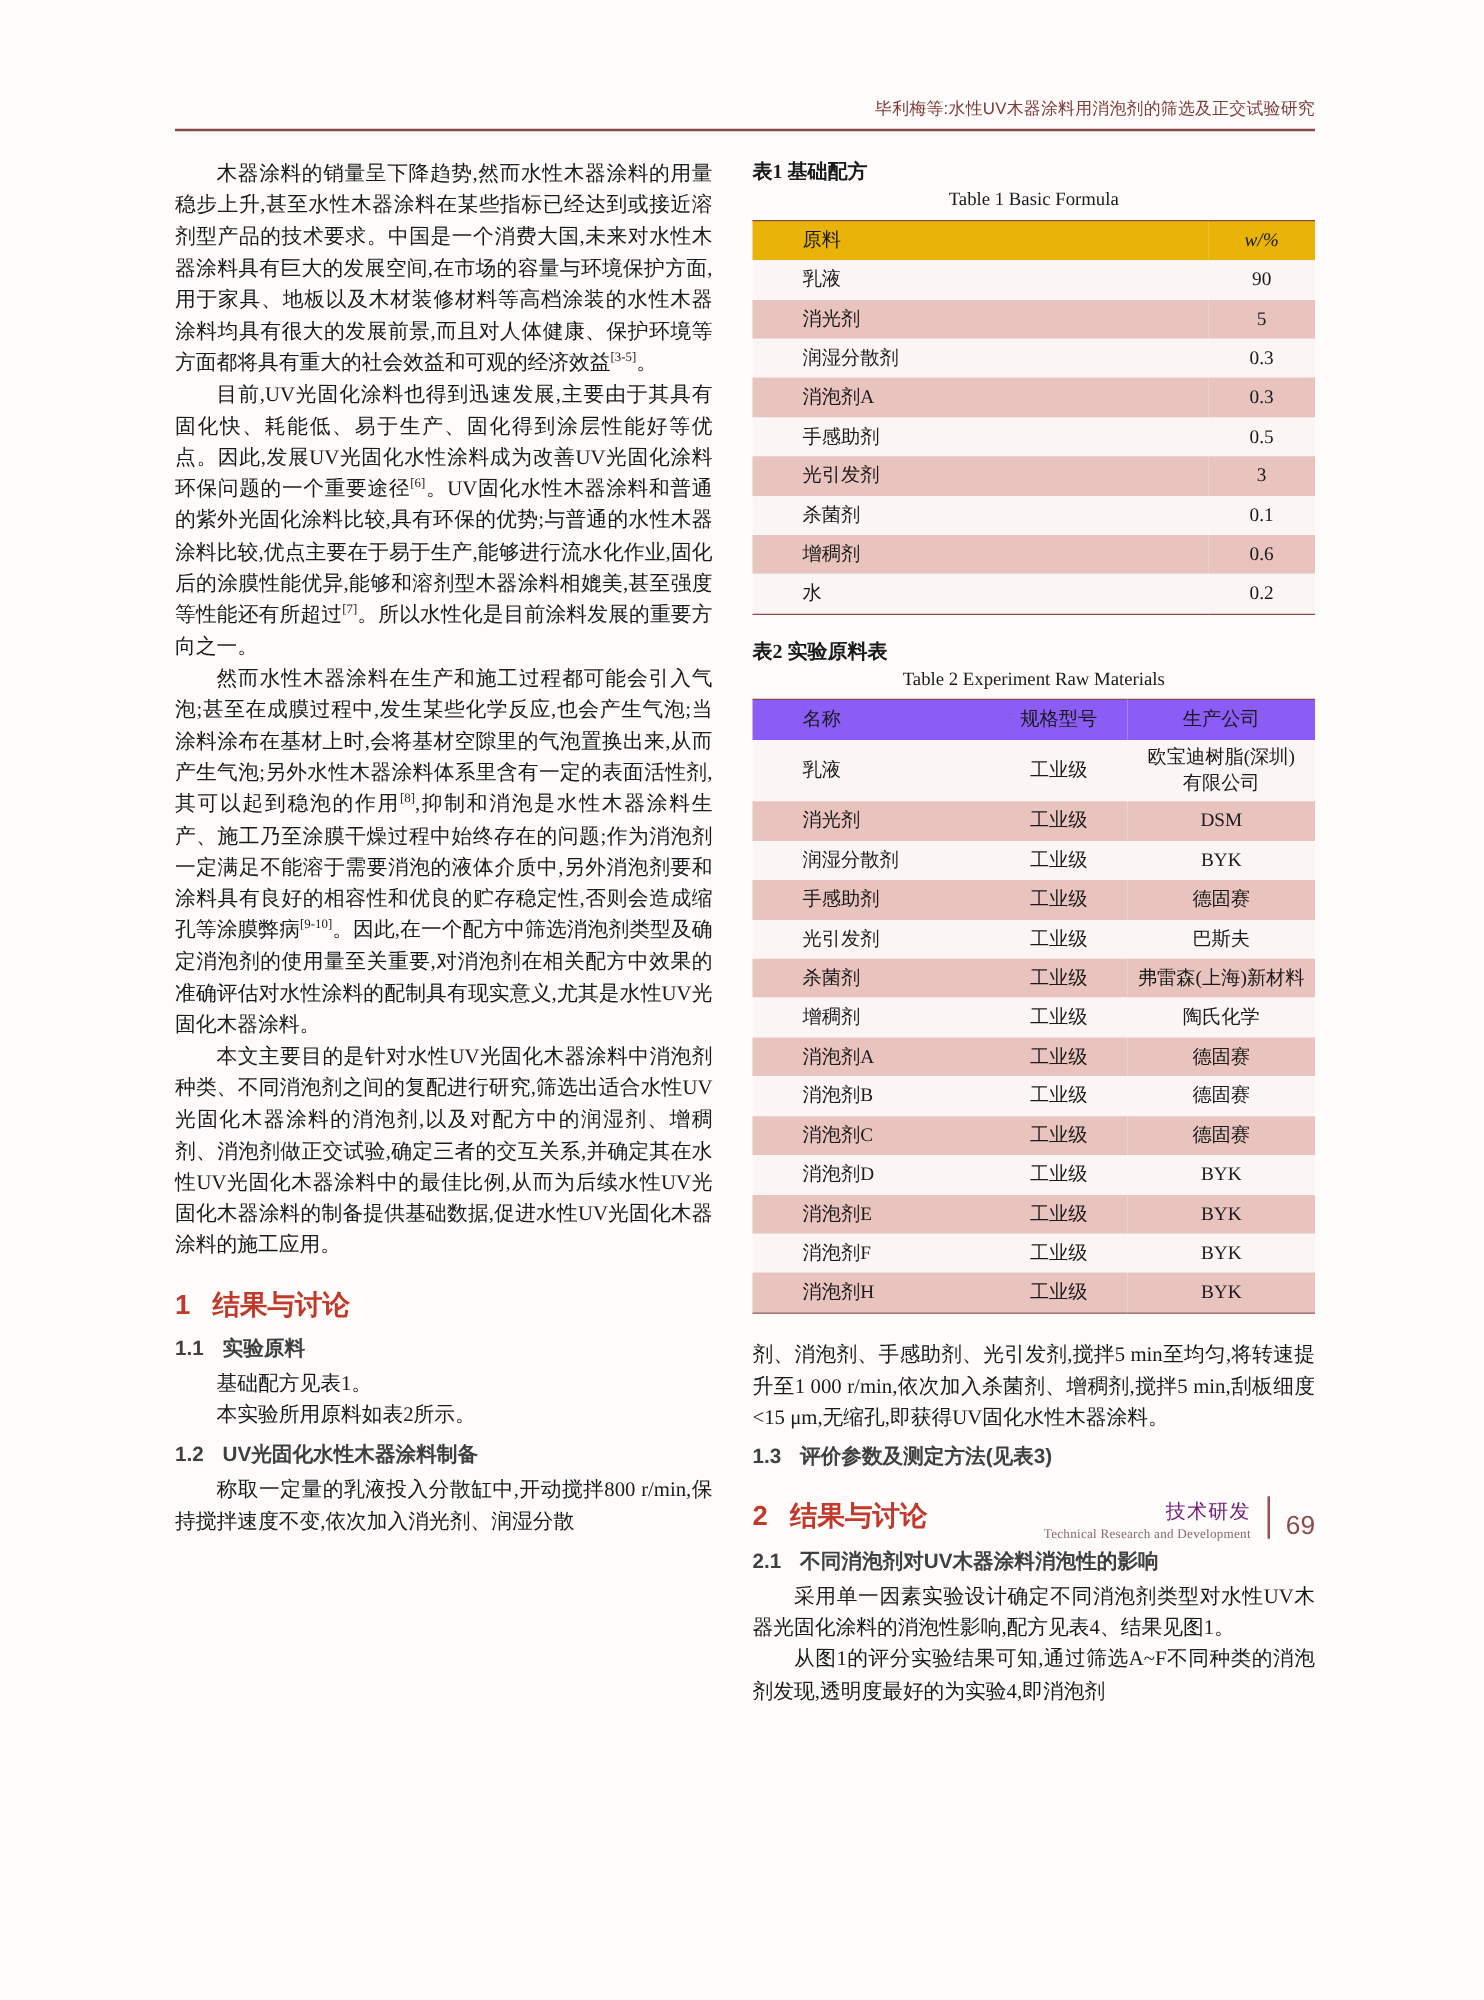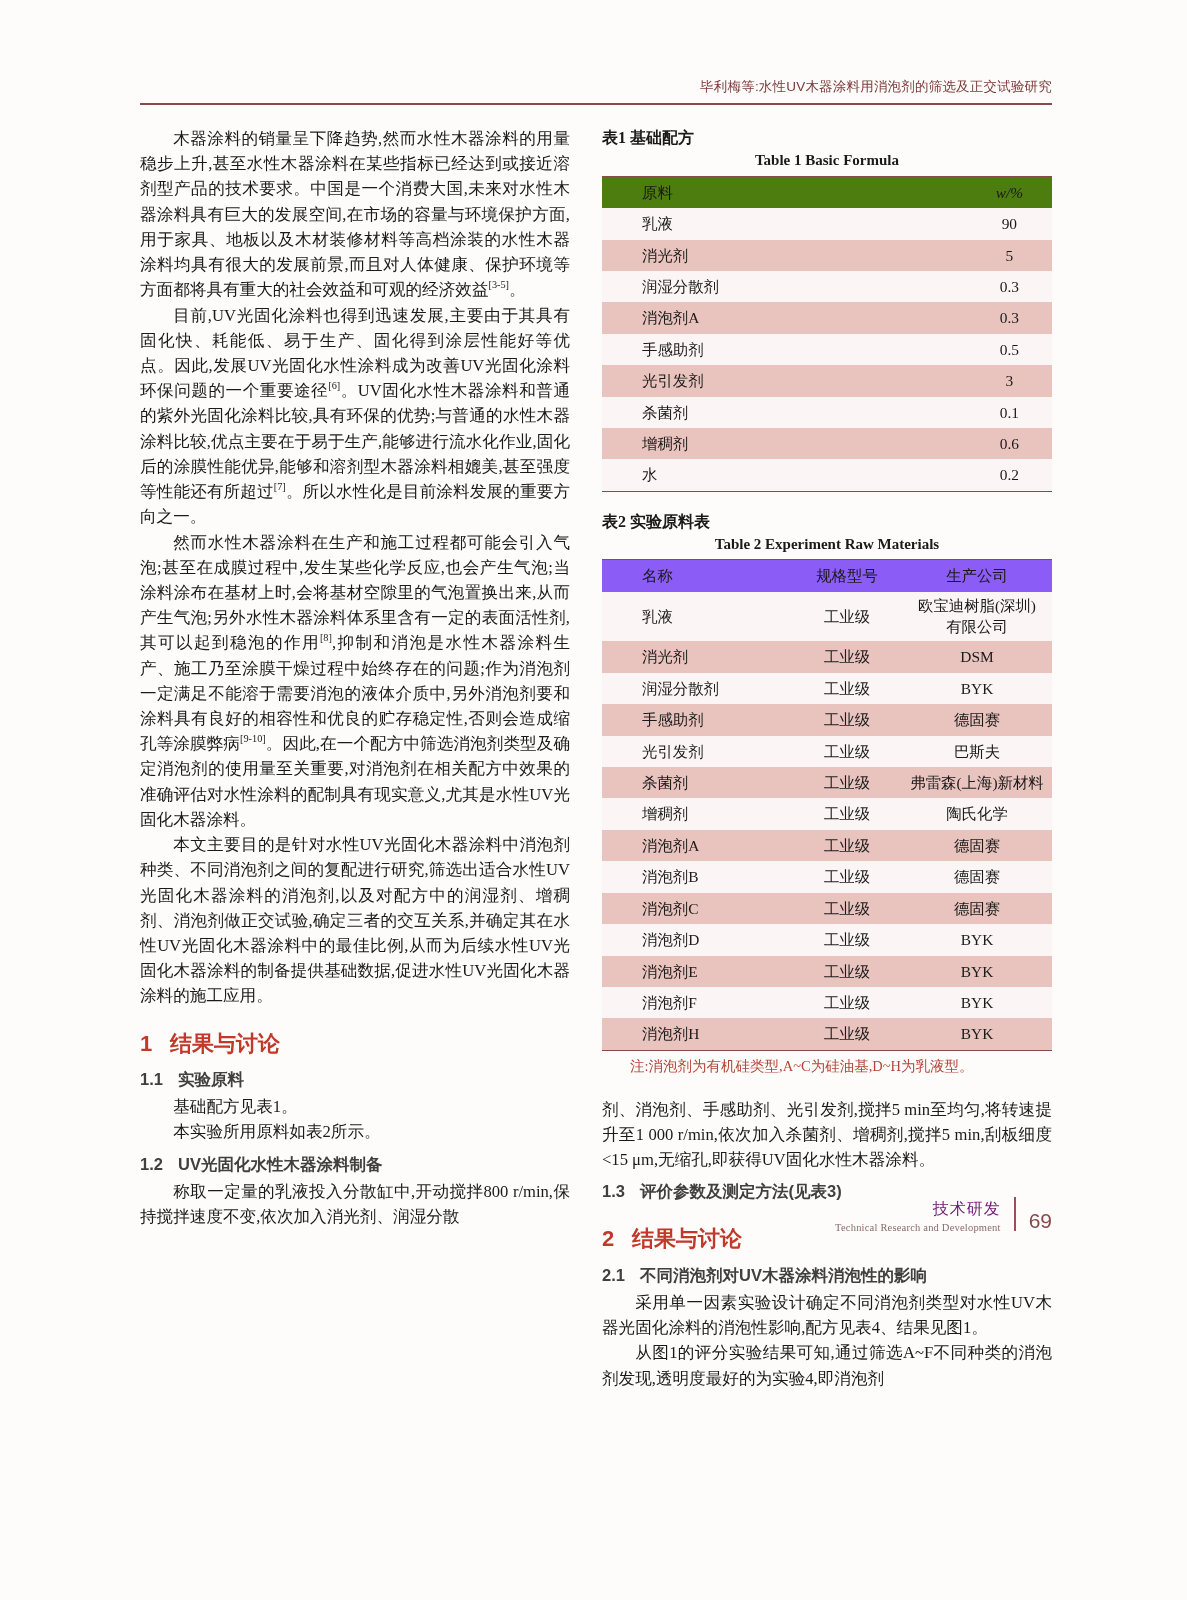--- a/index.html
+++ b/index.html
@@ -93,36 +93,36 @@
   .tbl-title {
     text-align: left;
     font-size: 16px;
     font-weight: bold;
     line-height: 1.45;
     font-family: "Liberation Serif", serif;
   }
   .tbl-title-en {
     text-align: center;
     font-size: 15px;
-    font-weight: bold;
+    font-weight: normal;
     font-family: "Liberation Serif", serif;
     line-height: 1.5;
     margin-bottom: 4px;
   }
   table {
     border-collapse: collapse;
     width: 450px;
     font-size: 15.4px;
   }
   table td, table th {
     padding: 4px 0 4px 0;
     text-align: center;
     font-weight: normal;
   }
-  .t1 .hdr td { background: #4d7c0f; font-style: italic; }
+  .t1 .hdr td { background: #eab308; font-style: italic; }
   .t1 .hdr td.plain { font-style: normal; }
   .t1 tr.odd td { background: #e9c3bd; }
   .t1 tr.even td { background: #fbf6f5; }
   .t1 td:first-child { text-align: left; padding-left: 40px; }
   .t1 { border-top: 1.6px solid #8a4a4a; border-bottom: 1.6px solid #8a4a4a; }
 
   .t2 { border-top: 1.6px solid #8a4a4a; border-bottom: 1.6px solid #8a4a4a; }
   .t2 .hdr td { background: #8b5cf6; }
   .t2 tr.odd td { background: #e9c3bd; }
   .t2 tr.even td { background: #fbf6f5; }
@@ -330,21 +330,20 @@
               <td>工业级</td>
               <td>BYK</td>
             </tr>
           <tr class="odd">
               <td>消泡剂H</td>
               <td>工业级</td>
               <td>BYK</td>
             </tr>
         </tbody>
       </table>
-      <div class="note">注:消泡剂为有机硅类型,A~C为硅油基,D~H为乳液型。</div>
     </div>
 
     <p style="margin-top:20px;text-indent:0;">剂、消泡剂、手感助剂、光引发剂,搅拌5 min至均匀,将转速提升至1 000 r/min,依次加入杀菌剂、增稠剂,搅拌5 min,刮板细度&lt;15 μm,无缩孔,即获得UV固化水性木器涂料。</p>
 
     <h3 class="sub"><span class="num">1.3</span><span>评价参数及测定方法(见表3)</span></h3>
 
     <h2 class="sec"><span class="num">2</span><span>结果与讨论</span></h2>
 
     <h3 class="sub"><span class="num">2.1</span><span>不同消泡剂对UV木器涂料消泡性的影响</span></h3>
     <p>采用单一因素实验设计确定不同消泡剂类型对水性UV木器光固化涂料的消泡性影响,配方见表4、结果见图1。</p>

